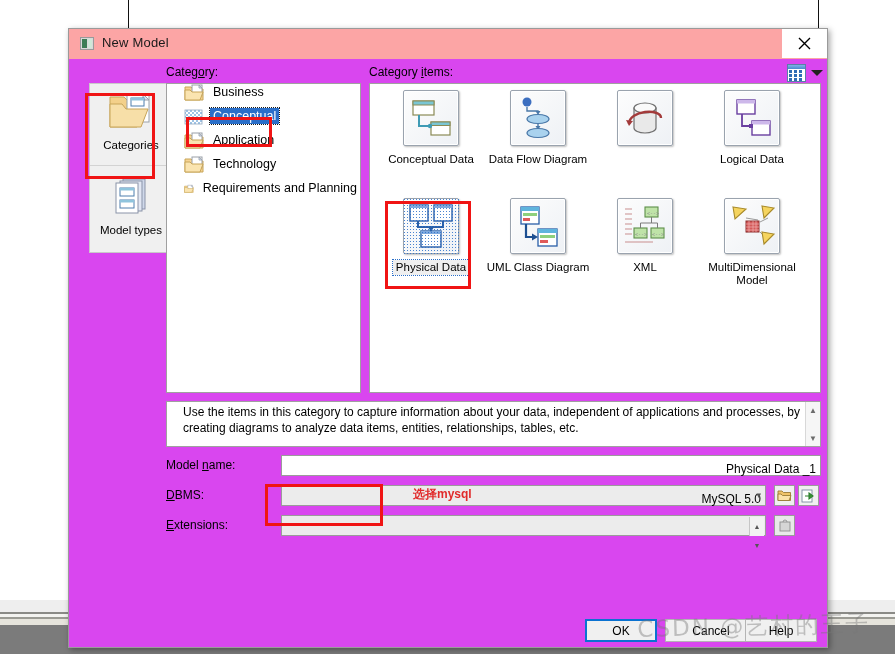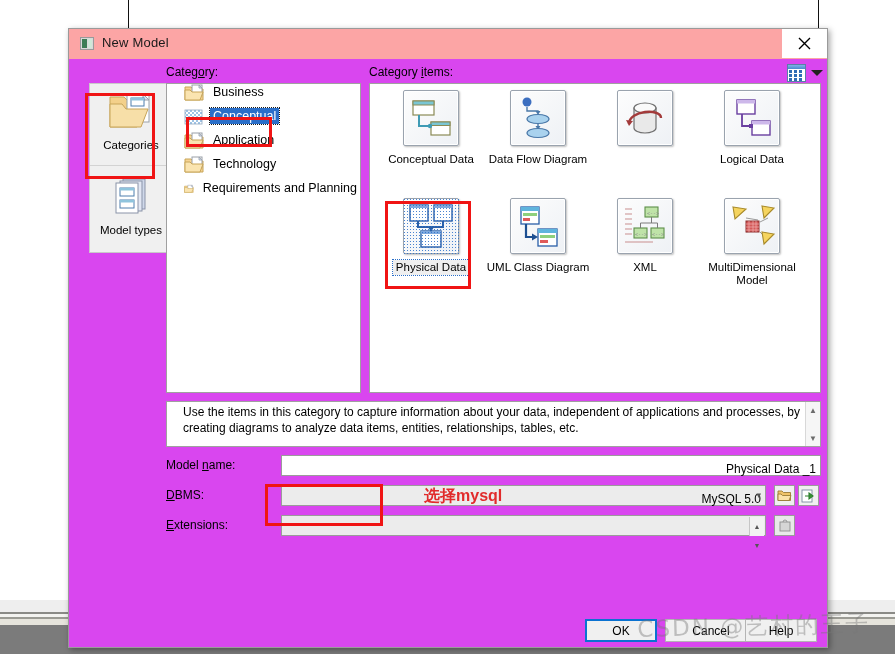--- a/index.html
+++ b/index.html
@@ -156,21 +156,21 @@
   .dlgbtn{
     position:absolute;top:0;height:23px;background:#f0f0f0;border:1px solid #b4b4b4;
     box-sizing:border-box;display:flex;align-items:center;justify-content:center;
     font-size:12px;color:#000;cursor:default;
   }
   .dlgbtn.default{border:2px solid #0a72d1;}
 
   
   .redbox{position:absolute;border:3px solid #f01414;box-sizing:border-box;pointer-events:none;}
   #ann-text{
-    position:absolute;left:424px;top:486px;font-size:16px;color:#e12b2b;font-weight:bold;
+    position:absolute;left:413px;top:486px;font-size:12px;color:#e12b2b;font-weight:bold;
     white-space:nowrap;
   }
 
   
   #view-toggle{position:absolute;left:718px;top:4px;width:44px;height:20px;display:flex;align-items:center;}
   #view-ico{position:relative;width:19px;height:18px;border:1px solid #5a7fa8;background:#fff;box-sizing:border-box;}
   #view-ico .tb{position:absolute;left:0;top:0;width:17px;height:4px;background:linear-gradient(#7fb2e8,#4a88cf);}
   #view-ico .cellgrid{position:absolute;left:1px;top:5px;width:15px;height:11px;}
   #view-ico .cellgrid i{position:absolute;width:3px;height:3px;background:#2f6cb5;display:block;}
   #view-caret{margin-left:5px;width:0;height:0;border-left:6px solid transparent;border-right:6px solid transparent;border-top:6px solid #222;}

